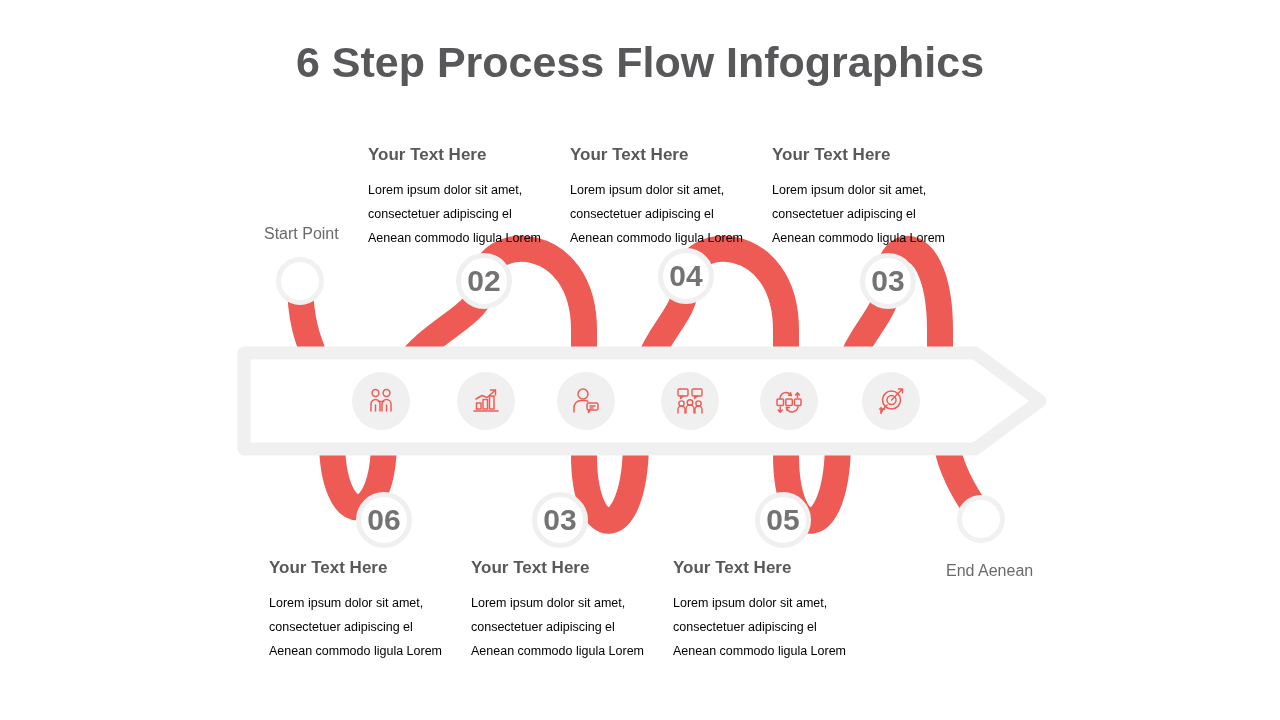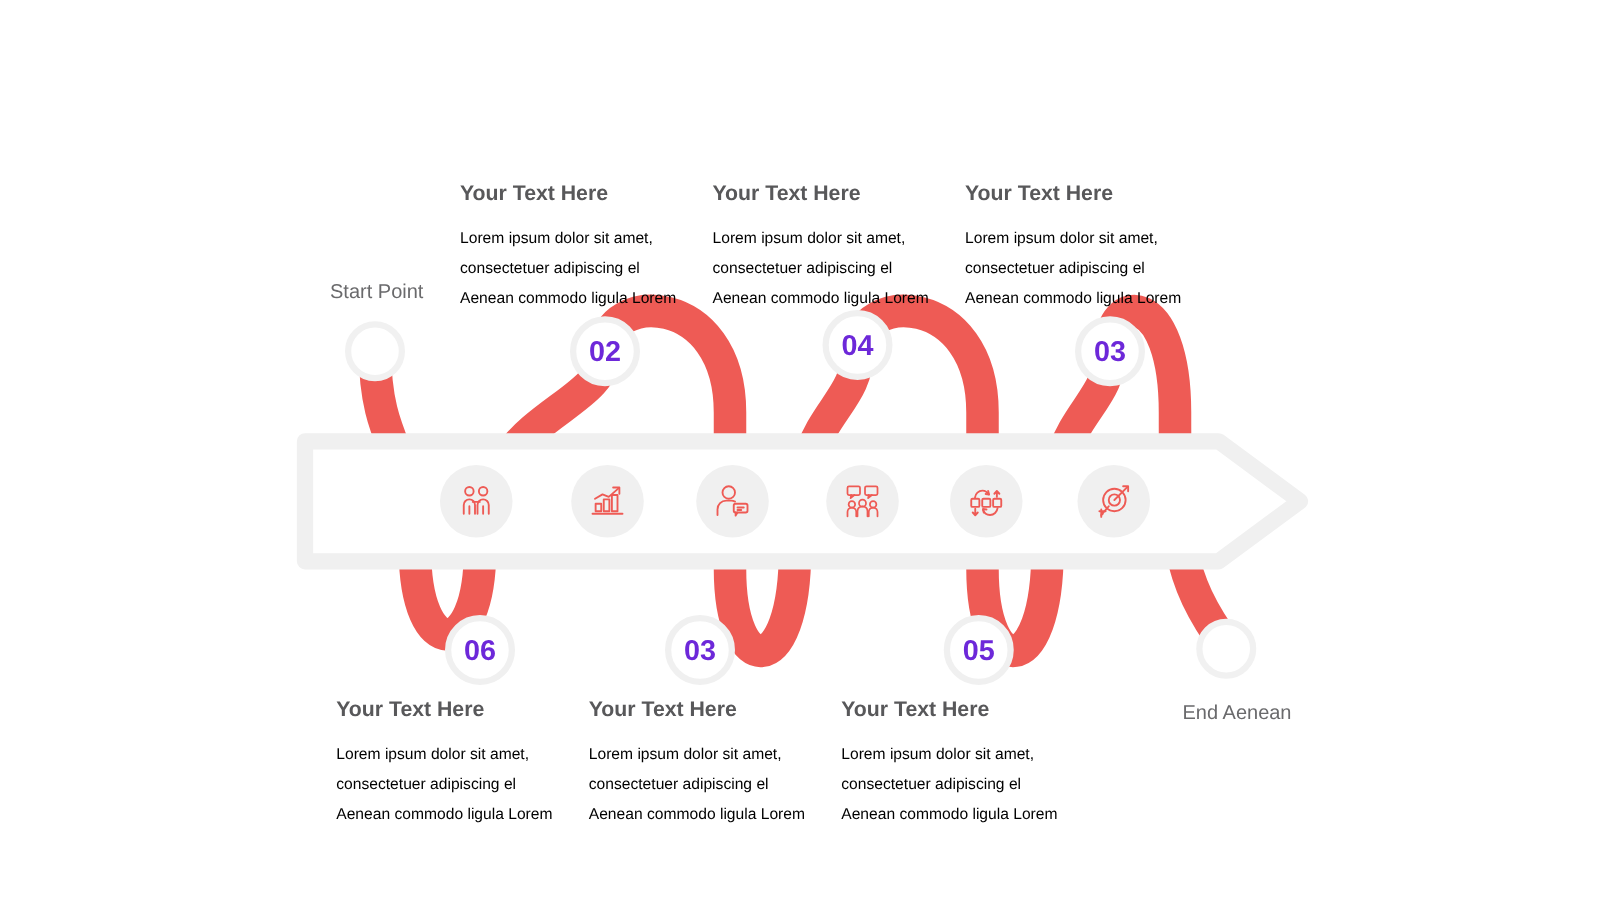--- a/index.html
+++ b/index.html
@@ -71,23 +71,23 @@
     width: 56px;
     height: 56px;
     border-radius: 50%;
     background: #ffffff;
     border: 5px solid #f0f0f0;
     box-sizing: border-box;
     z-index: 6;
     display: flex;
     align-items: center;
     justify-content: center;
-    font-size: 23px;
+    font-size: 30px;
     font-weight: bold;
-    color: #6d28d9;
+    color: #737373;
   }
 
   
   .endpoint-ring {
     position: absolute;
     width: 48px;
     height: 48px;
     border-radius: 50%;
     background: #ffffff;
     border: 5px solid #f1f1f1;
@@ -121,20 +121,21 @@
     color: #000000;
     line-height: 24px;
     white-space: nowrap;
   }
 </style>
 </head>
 <body>
 
 <div id="stage">
 
+  <div class="page-title">6 Step Process Flow Infographics</div>
 
   <svg class="layer" id="ribbon-layer" viewBox="0 0 1280 720">
     <path d="M 300 281
              C 300 360, 332 360, 332 440
              C 332 530, 384 530, 384 440
              C 384 330, 484 330, 484 281
              C 484 232, 584 232, 584 330
              C 584 430, 584 440, 584 455
              C 584 545, 636 545, 636 440
              C 636 330, 686 330, 686 281

